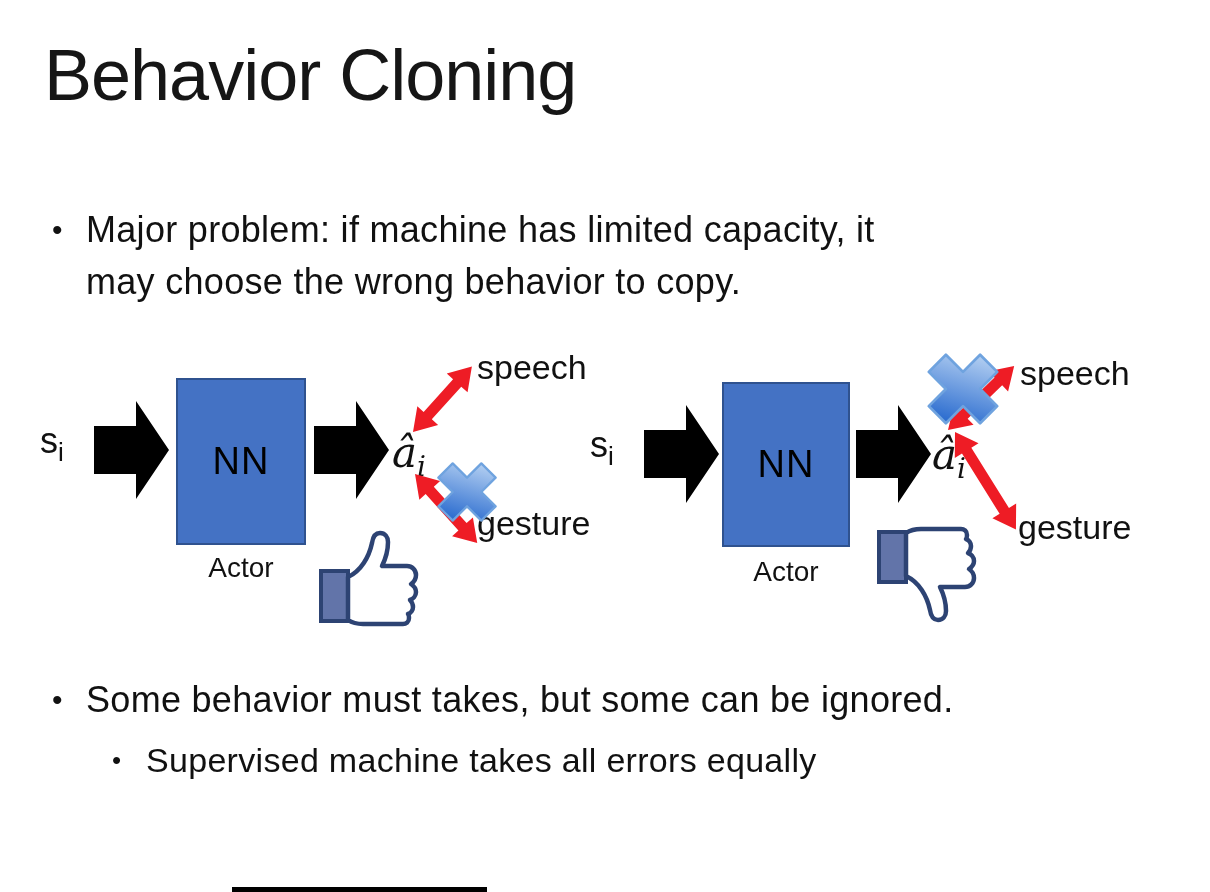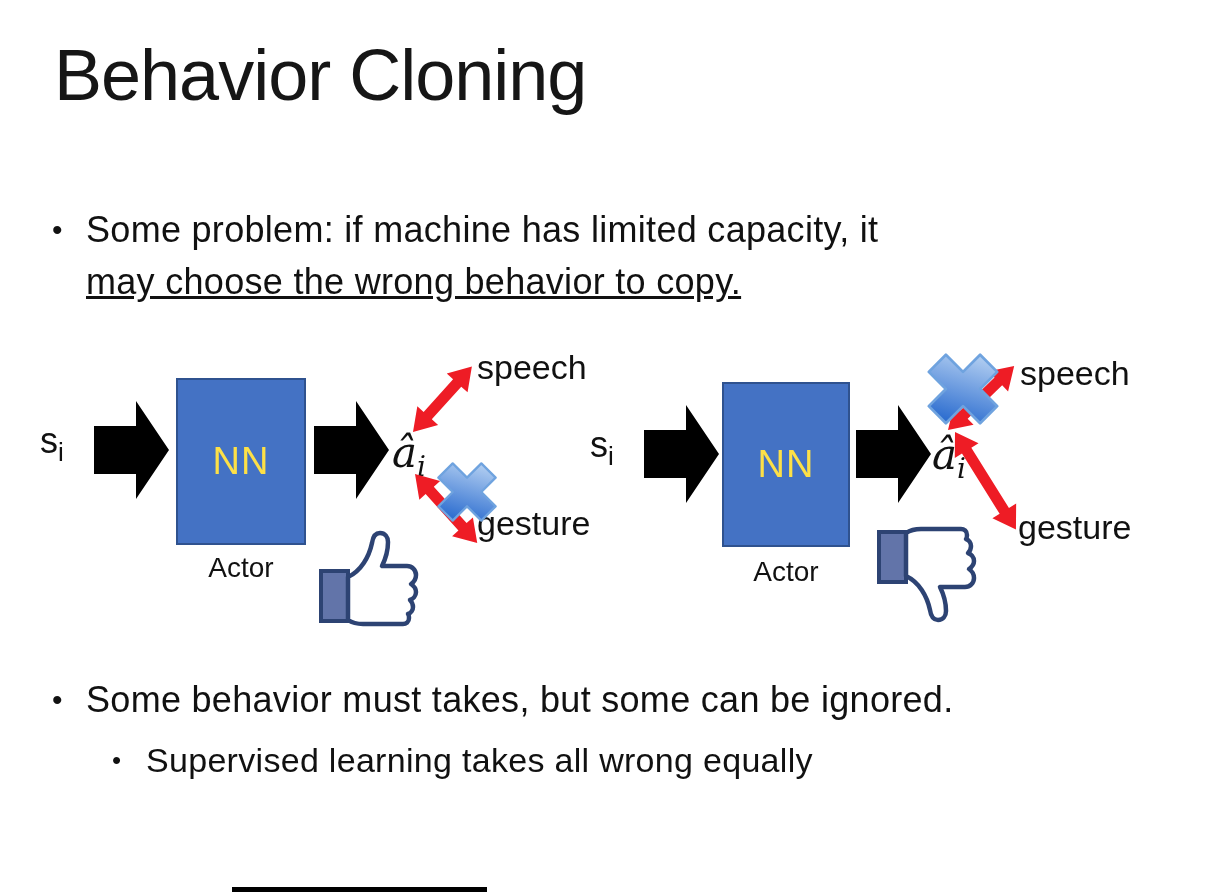--- a/index.html
+++ b/index.html
@@ -2,33 +2,33 @@
 <html style="--nn_fill: #4472C4; --nn_border: #2F528F; --arrow_black: #000000; --arrow_red: #EE1C25; --cross_light: #C9DFF7; --cross_dark: #2F6FD0; --cross_stroke: #6FA3DF; --thumb_outline: #2D4373; --thumb_cuff: #6274A9;"><head>
 <meta charset="utf-8">
 <style>
   html,body{margin:0;padding:0;background:#ffffff;}
   .slide{
     position:relative;width:1210px;height:892px;background:#ffffff;
     font-family:"Liberation Sans",sans-serif;color:#111;overflow:hidden;
   }
   .abs{position:absolute;}
   .title{
-    left:54px;top:34px;font-size:72px;font-weight:300;color:#161616;
+    left:44px;top:34px;font-size:72px;font-weight:300;color:#161616;
     letter-spacing:-1px;line-height:1.15;white-space:nowrap;
   }
   .bullet-row{display:flex;align-items:flex-start;}
   .marker{width:34px;font-size:30px;line-height:52px;flex:0 0 34px;}
   .btext{font-size:36px;line-height:52px;letter-spacing:.3px;white-space:nowrap;}
   .sub .marker{width:34px;font-size:26px;line-height:48px;flex:0 0 34px;}
   .sub .btext{font-size:34px;line-height:48px;}
   .nn-box{
     background:var(--nn_fill,#4472C4);border:2px solid var(--nn_border,#2F528F);
     box-sizing:border-box;display:flex;align-items:center;justify-content:center;
   }
-  .nn-label{color:#fde047;font-size:38px;letter-spacing:1px;}
+  .nn-label{color:#000000;font-size:38px;letter-spacing:1px;}
   .actor{font-size:28px;text-align:center;}
   .slabel{font-size:36px;white-space:nowrap;}
   .slabel sub{font-size:26px;}
   .ahat{font-family:"DejaVu Serif","Liberation Serif",serif;font-style:italic;
         font-size:42px;white-space:nowrap;margin-top:8px;}
   .ahat sub{font-size:28px;}
   .io-label{font-size:34px;white-space:nowrap;}
   .overlay{left:0;top:0;pointer-events:none;}
   .blk{fill:var(--arrow_black,#000);}
   .red{fill:var(--arrow_red,#EE1C25);}
@@ -42,22 +42,22 @@
 </head>
 <body>
 
 <div class="slide">
 
   <div class="abs title">Behavior Cloning</div>
 
   <div class="abs bullet-row" style="left:52px;top:204px;">
     <span class="marker">•</span>
     <span class="btext">
-      <span style="display:block;">Some problem: if machine has limited capacity, it</span>
-      <span style="display:block;text-decoration:underline;">may choose the wrong behavior to copy.</span>
+      <span style="display:block;">Major problem: if machine has limited capacity, it</span>
+      <span style="display:block;">may choose the wrong behavior to copy.</span>
     </span>
   </div>
 
   <div class="abs slabel" style="left:40px;top:420px;"><span>s</span><sub>i</sub></div>
 
   <svg class="abs" style="left:94px;top:398px;" width="76" height="104" viewBox="0 0 76 104">
     <polygon class="blk" points="0,28 42,28 42,3 75,52 42,101 42,76 0,76"></polygon>
   </svg>
 
   <div class="abs nn-box" style="left:176px;top:378px;width:130px;height:167px;">
@@ -134,18 +134,18 @@
     <use href="#bluex" class="xfill" transform="translate(963,389) rotate(45) scale(1.1)"></use>
   </svg>
 
   <div class="abs bullet-row" style="left:52px;top:674px;">
     <span class="marker">•</span>
     <span class="btext">Some behavior must takes, but some can be ignored.</span>
   </div>
 
   <div class="abs bullet-row sub" style="left:112px;top:736px;">
     <span class="marker">•</span>
-    <span class="btext">Supervised learning takes all wrong equally</span>
+    <span class="btext">Supervised machine takes all errors equally</span>
   </div>
 
   <div class="abs bottom-bar" style="left:232px;top:887px;width:255px;height:5px;"></div>
 
 </div>
 
 </body></html>

